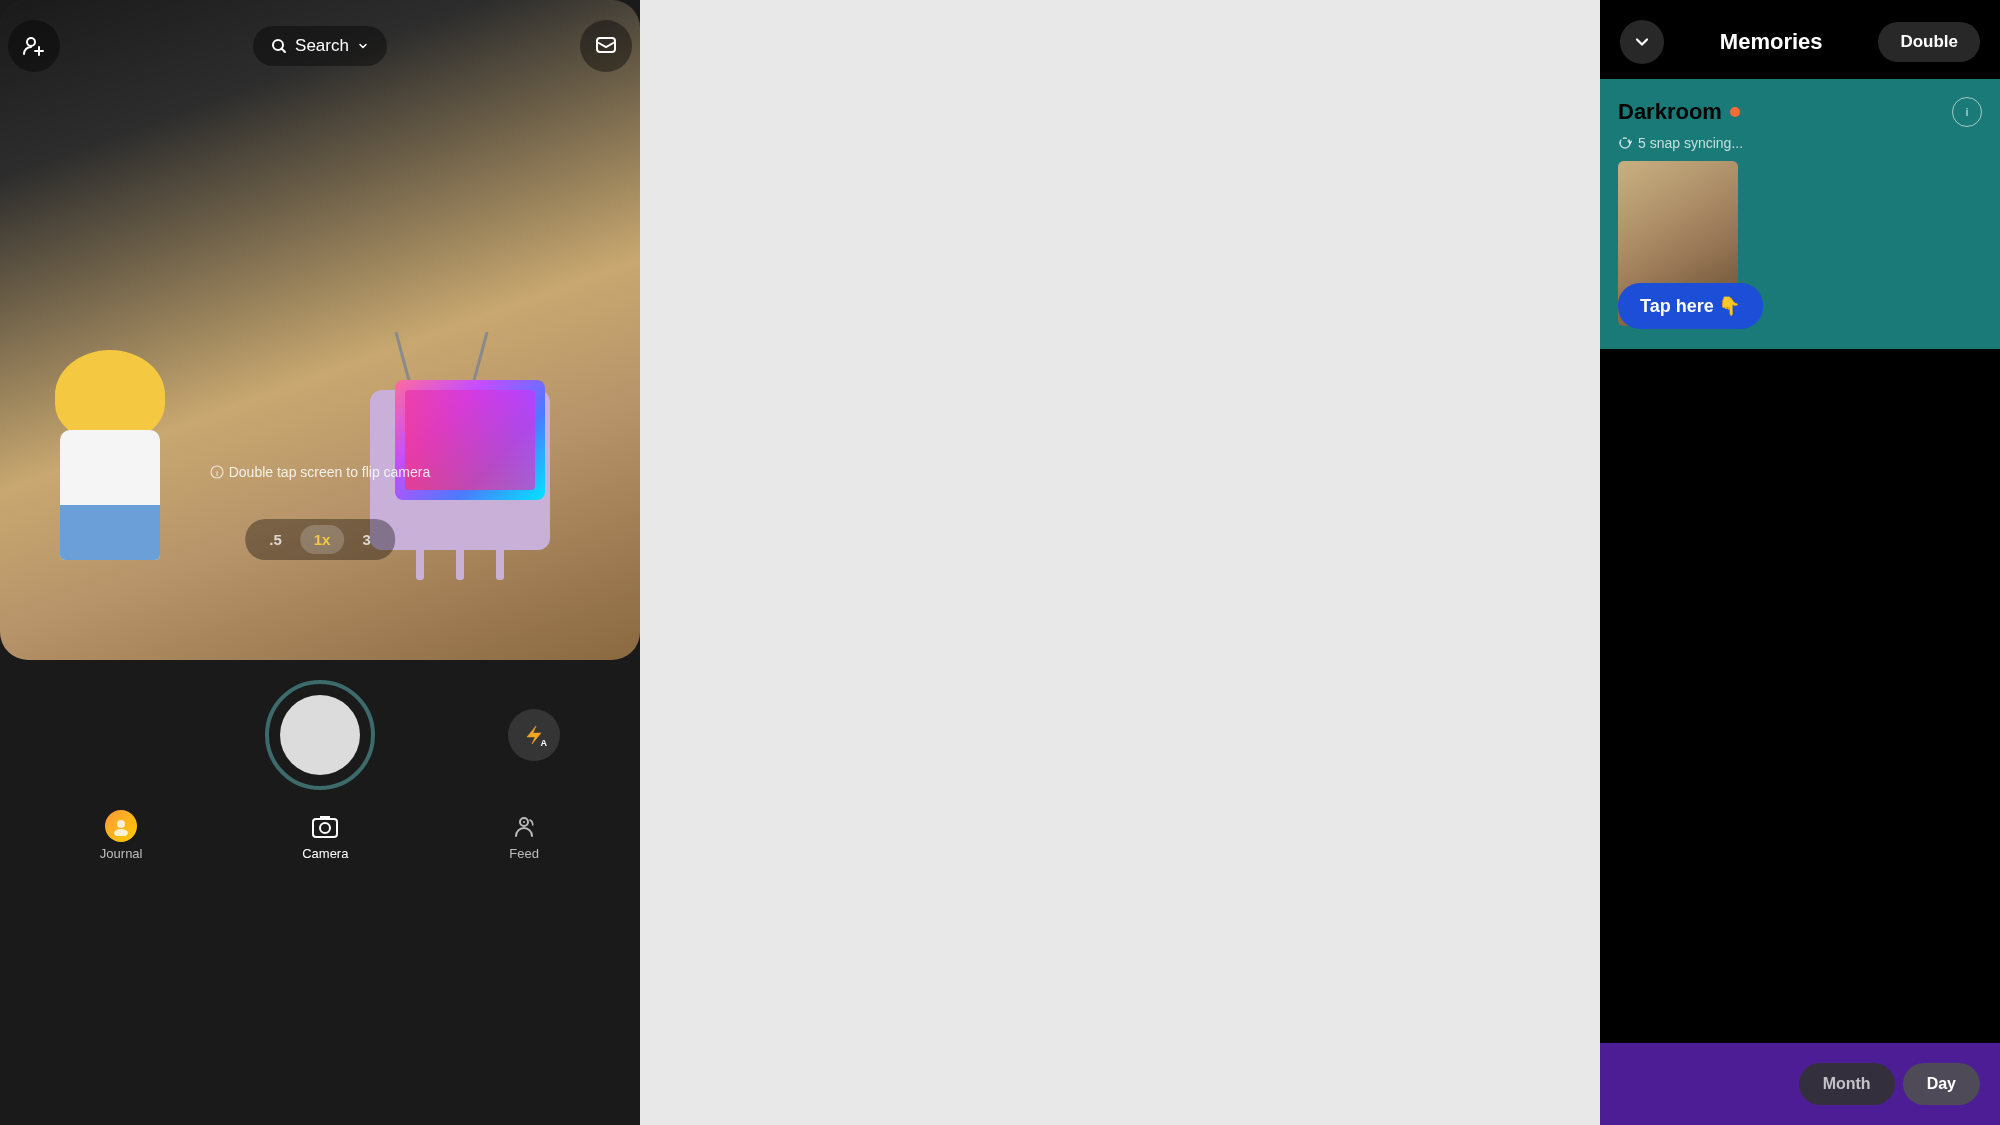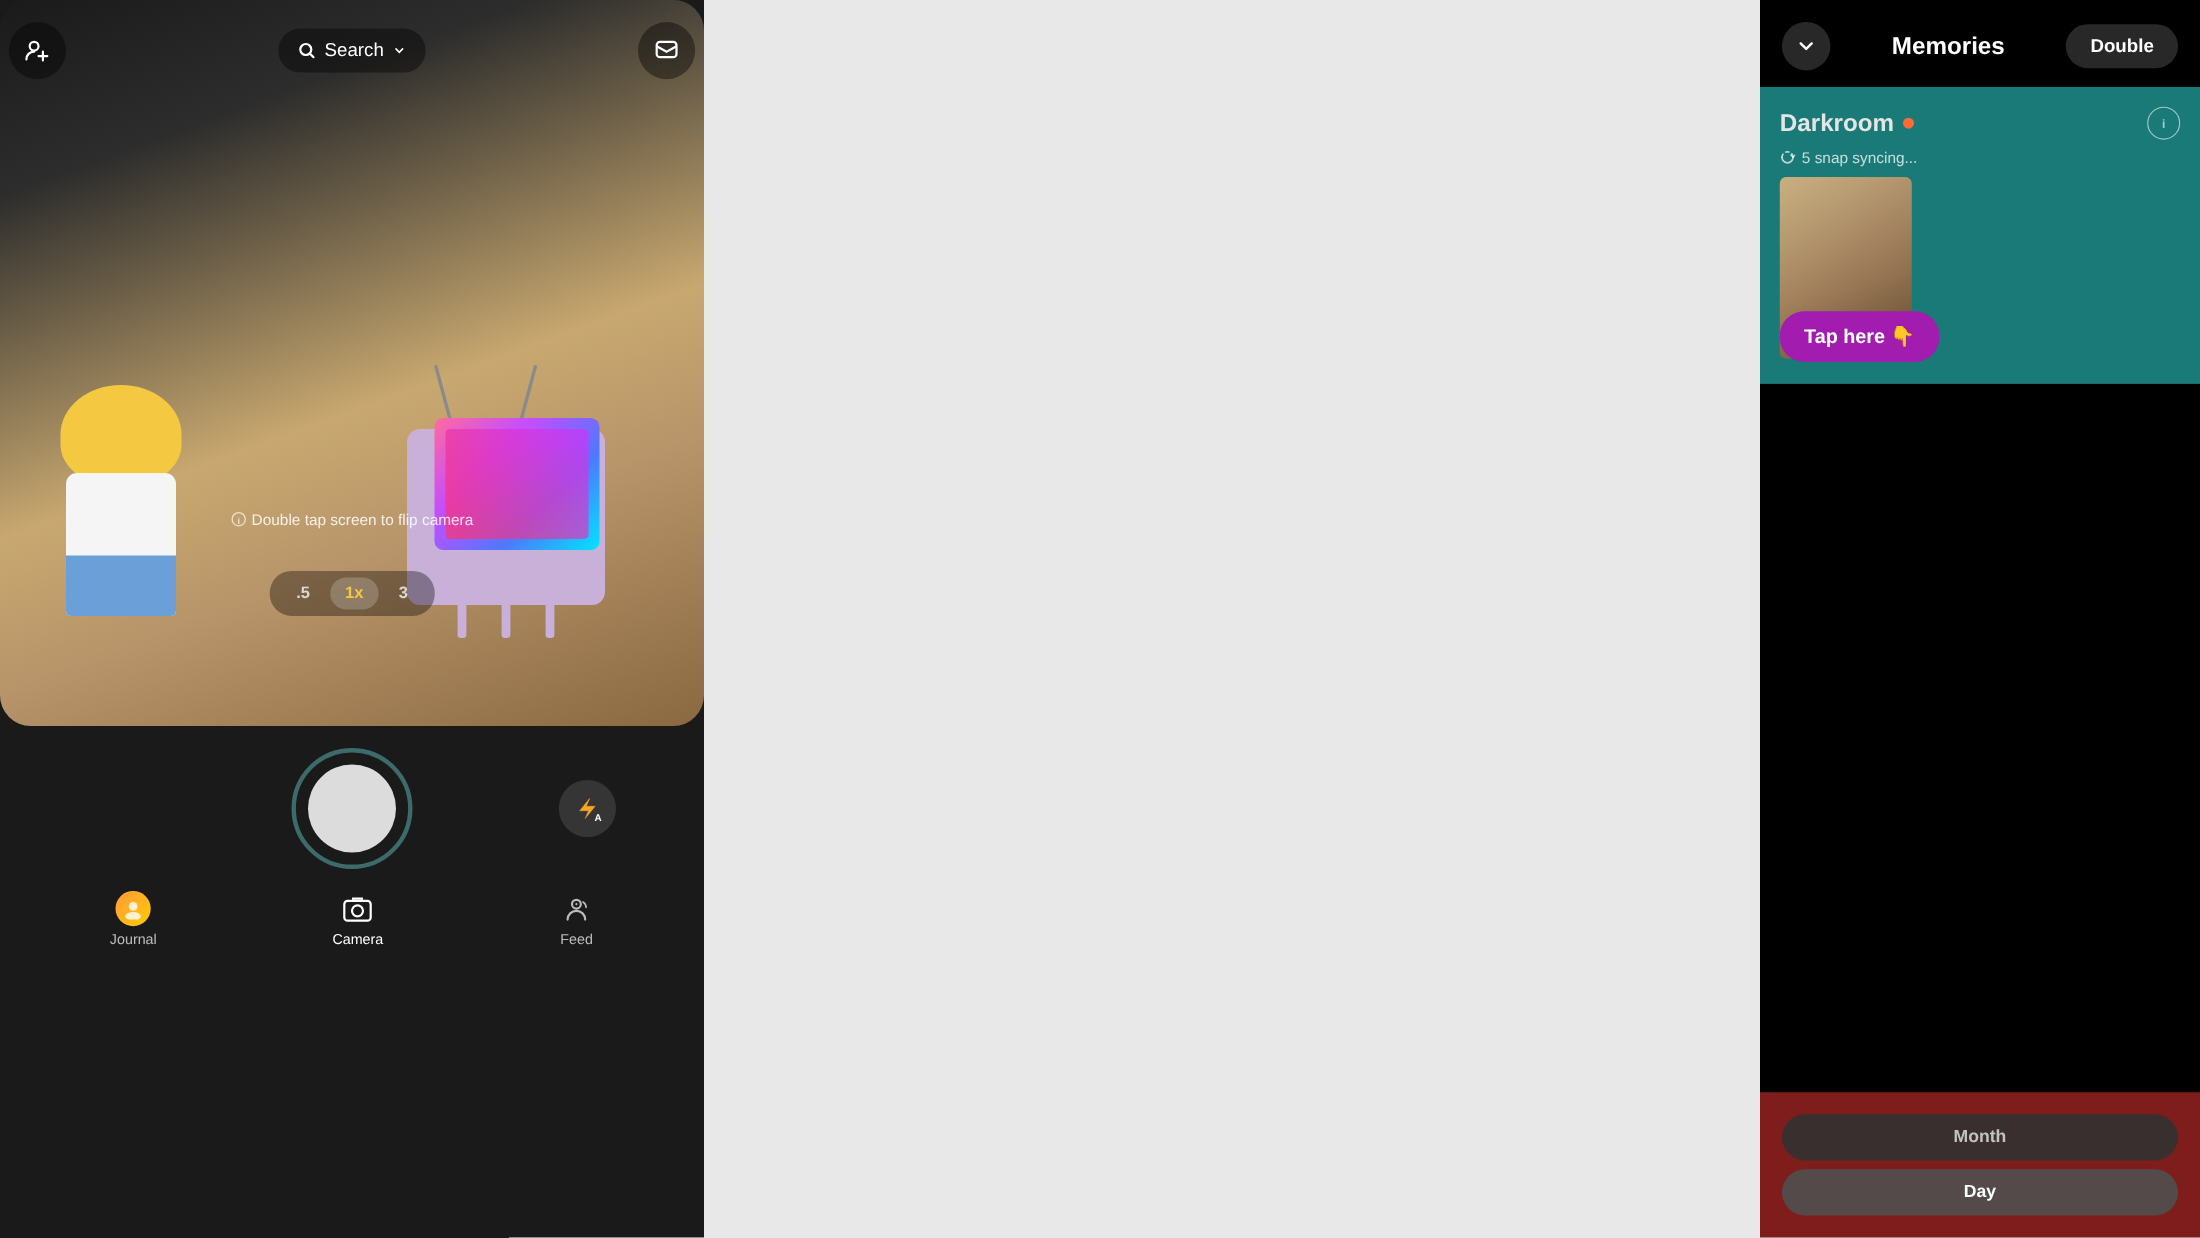--- a/index.html
+++ b/index.html
@@ -436,21 +436,21 @@
       padding: 18px 18px 8px;
     }
 
     .darkroom-title-row {
       display: flex;
       align-items: center;
       gap: 8px;
     }
 
     .darkroom-title {
-      color: #e5e5e5;
+      color: #000000;
       font-size: 22px;
       font-weight: 700;
     }
 
     .sync-dot {
       width: 10px;
       height: 10px;
       border-radius: 50%;
       background: #ff6b35;
       display: inline-block;
@@ -503,21 +503,21 @@
       position: absolute;
       inset: 0;
       background: linear-gradient(160deg, rgba(200,180,140,0.6) 0%, rgba(160,130,100,0.4) 60%, rgba(100,80,50,0.8) 100%);
     }
 
     
     .tap-here-btn {
       position: absolute;
       bottom: 20px;
       left: 18px;
-      background: #a21caf;
+      background: #1d4ed8;
       border: none;
       border-radius: 22px;
       padding: 12px 22px;
       color: white;
       font-size: 18px;
       font-weight: 600;
       cursor: pointer;
       display: flex;
       align-items: center;
       gap: 8px;
@@ -528,22 +528,21 @@
       flex: 1;
       background: #000;
     }
 
     
     .memories-bottom {
       padding: 20px;
       display: flex;
       justify-content: flex-end;
       gap: 8px;
-      background: #7f1d1d;
-      flex-direction: column;
+      background: #4c1d95;
     }
 
     .time-btn {
       background: rgba(50,50,50,0.9);
       border: none;
       border-radius: 22px;
       padding: 12px 24px;
       color: rgba(255,255,255,0.7);
       font-size: 16px;
       font-weight: 600;

